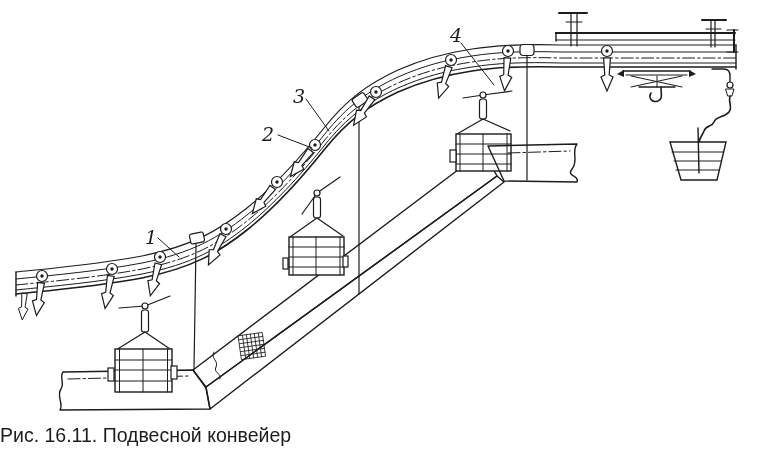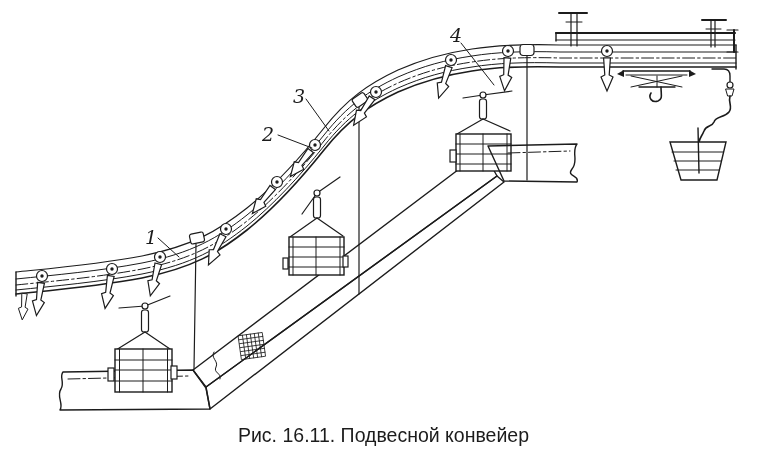--- a/index.html
+++ b/index.html
@@ -16,21 +16,21 @@
   .dashdot{stroke-dasharray:12 3 2.5 3;}
   .wfill{fill:var(--paper);stroke:var(--ink);stroke-width:1.2;}
   .wfill14{fill:var(--paper);stroke:var(--ink);stroke-width:1.4;}
   .dot{fill:var(--ink);stroke:none;}
   .lbl{
     font-family:"DejaVu Serif", serif; font-style:italic;
     font-size:19px; fill:var(--ink);
   }
   .caption{
     position:absolute; left:0; right:0; top:424px;
-    text-align:center; font-size:19.5px; color:var(--ink);
+    text-align:left; font-size:19.5px; color:var(--ink);
     font-family:"Liberation Sans", sans-serif;
   }
 </style>
 </head>
 <body>
 
 <div class="stage">
 <svg width="767" height="466" viewBox="0 0 767 466">
   <defs>
     <path id="strap" d="M -3.4,7 L 3.4,7 L 2.2,24 L 6,26 L 0,40 L -6,26 L -2.2,24 Z"></path>

